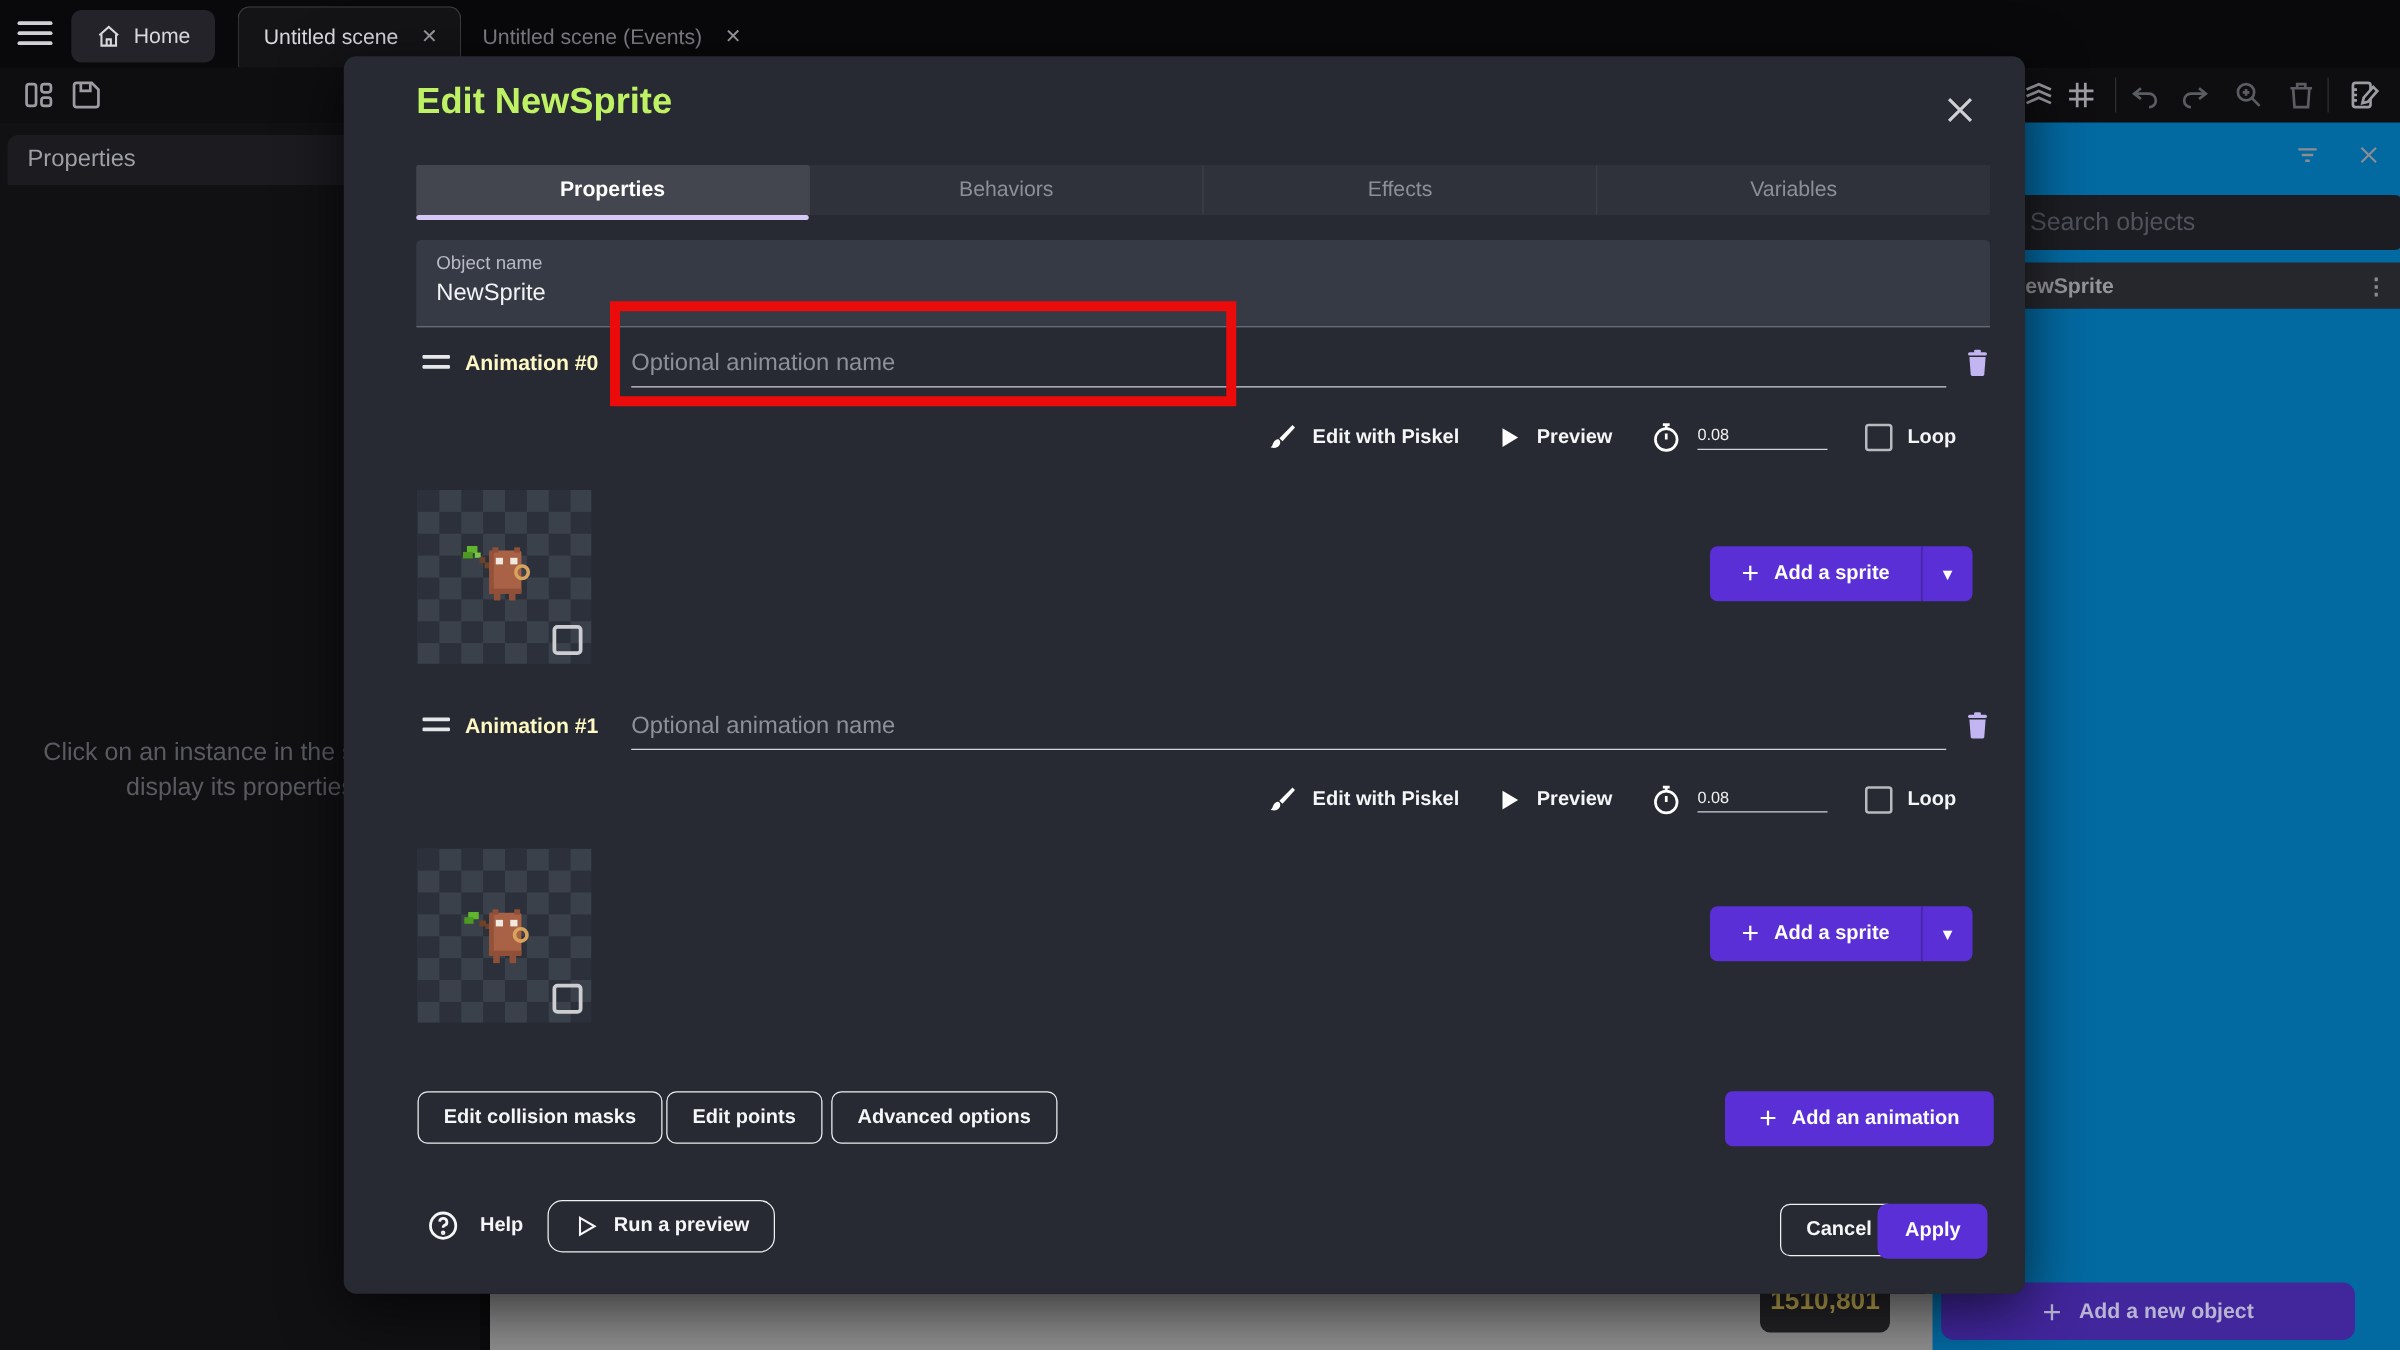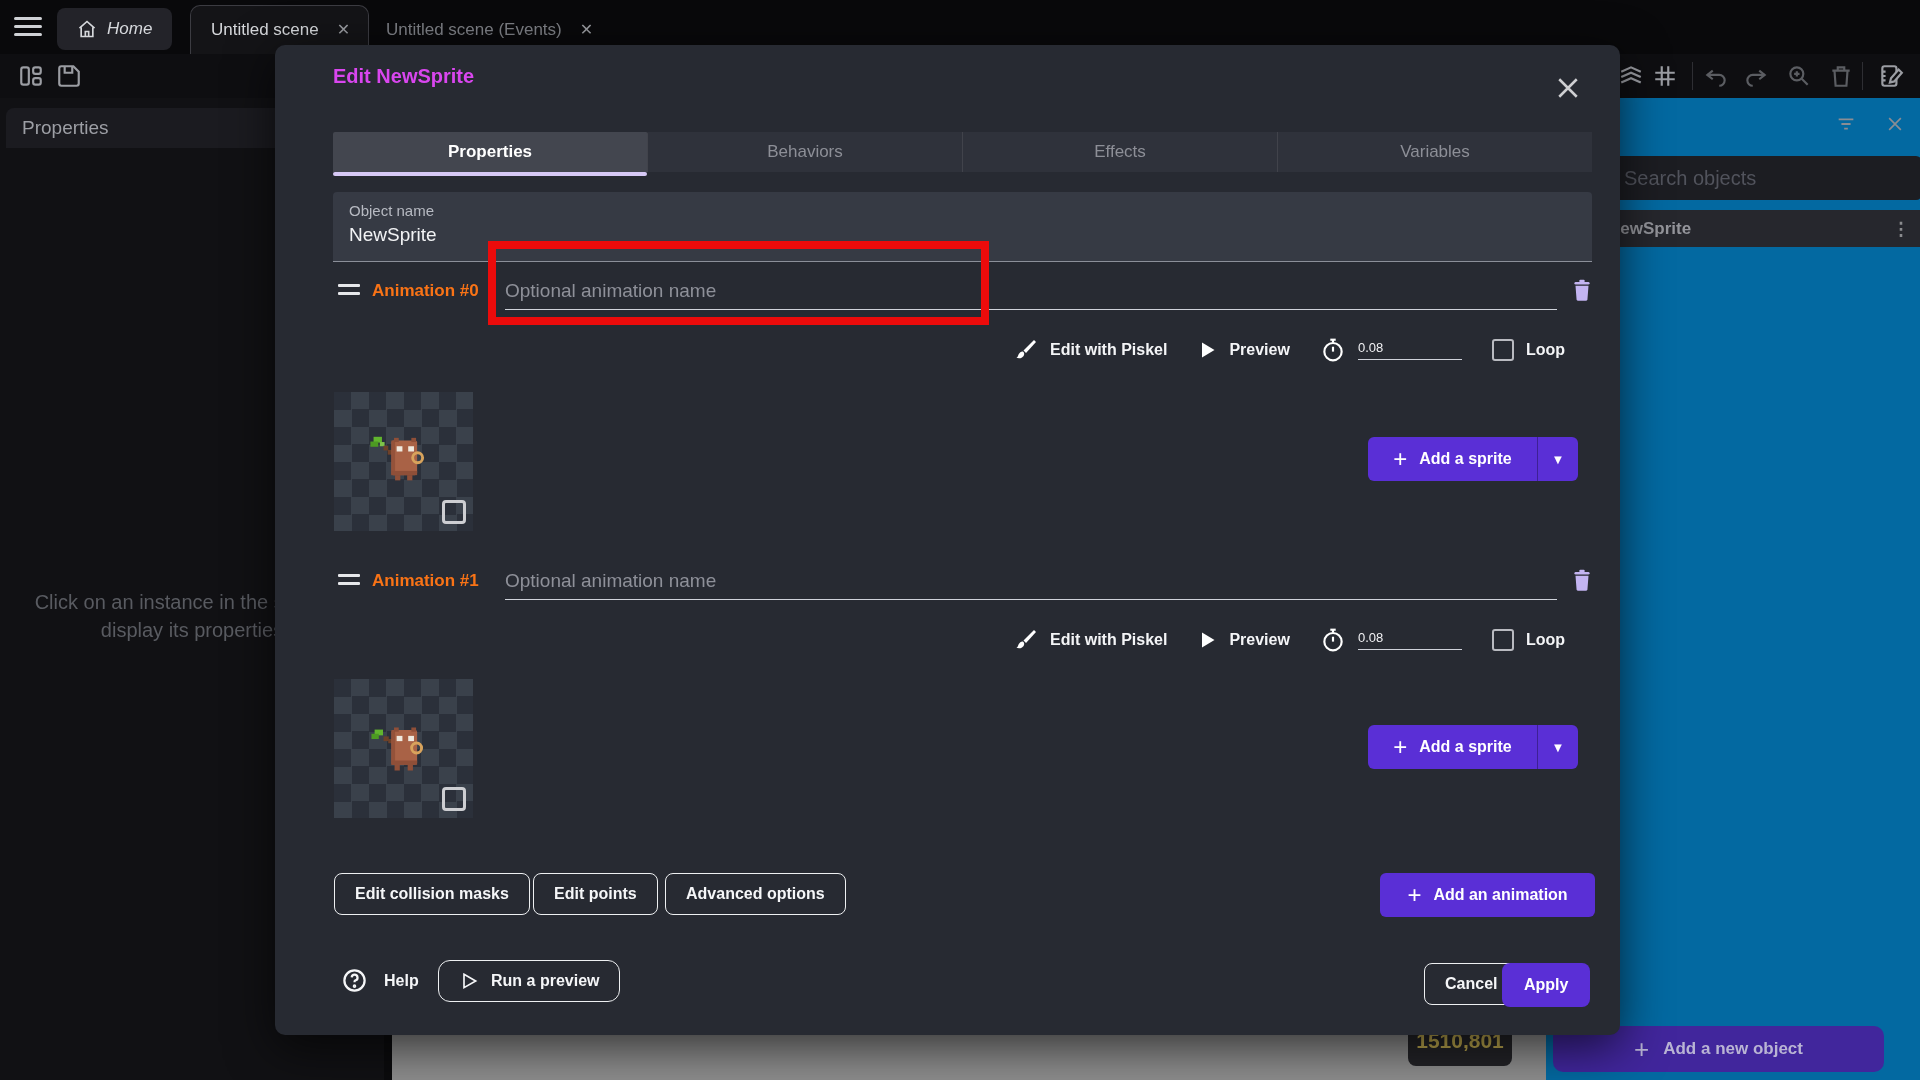--- a/index.html
+++ b/index.html
@@ -9,21 +9,21 @@
     font-family:"Liberation Sans", sans-serif; color:#e8e9ec;
     background:#0b0b0d;
   }
   .abs { position:absolute; }
 
   
   #tabbar { left:0; top:0; width:1920px; height:54px; background:#09090b; z-index:2; }
   .hamburger { left:14px; top:17px; width:28px; height:20px; cursor:pointer; }
   .hamburger span { display:block; height:3px; background:#cfd1d5; border-radius:2px; margin-bottom:5px; }
   .tab-home { left:57px; top:8px; height:42px; background:#232329; border-radius:8px;
-    display:flex; align-items:center; gap:10px; padding:0 20px; color:#d6d8dc; font-size:17px;font-style:italic; }
+    display:flex; align-items:center; gap:10px; padding:0 20px; color:#d6d8dc; font-size:17px; }
   .tab-active { left:190px; top:5px; height:49px; background:#141417;
     border:1px solid #3c3c42; border-bottom:none; border-radius:10px 10px 0 0;
     display:flex; align-items:center; gap:18px; padding:0 18px 0 20px; color:#d6d8dc; font-size:17px; }
   .tab-inactive { left:368px; top:5px; height:49px; display:flex; align-items:center; gap:18px;
     padding:0 18px; color:#7e8086; font-size:17px; }
   .tab-x { font-size:16px; color:#9a9ca1; line-height:1; cursor:pointer; }
 
   
   #toolbar2 { left:0; top:54px; width:1920px; height:44px; background:#0e0e11; z-index:1; }
   .tb-icon { position:absolute; top:9px; width:26px; height:26px; color:#9b9da3; }
@@ -55,39 +55,39 @@
 
   
   #canvas-strip { left:392px; top:1035px; width:1154px; height:45px; background:#8e8e8e; z-index:1; }
   #coords-badge { left:1408px; top:1016px; width:104px; height:50px; background:#232327;
     border-radius:8px; z-index:1; display:flex; align-items:center; justify-content:center;
     color:#bfa94e; font-size:21px; font-weight:bold; }
 
   
   #dialog { left:275px; top:45px; width:1345px; height:990px; background:#272a32;
     border-radius:10px; box-shadow:0 12px 48px rgba(0,0,0,.65); z-index:10; }
-  #dialog-title { left:58px; top:20px; font-size:20px; font-weight:bold; color:#d946ef; }
+  #dialog-title { left:58px; top:20px; font-size:29px; font-weight:bold; color:#bef264; }
   #dialog-close { left:1278px; top:28px; width:30px; height:30px; color:#cfd0d3; cursor:pointer; }
 
   #dialog-tabs { left:58px; top:87px; width:1259px; height:44px; display:flex; }
   .dtab { flex:1; height:40px; background:#2f323b; color:#8d8f97; font-size:17px;
     display:flex; align-items:center; justify-content:center; border-right:1px solid #41434b; cursor:pointer; }
   .dtab:last-child { border-right:none; }
   .dtab.active { background:#43464f; color:#ffffff; font-weight:bold; border-radius:2px 2px 0 0; }
   .dtab-underline { position:absolute; left:0; top:40px; width:314px; height:4px; background:#d7c9f6; border-radius:2px; }
 
   #object-name-field { left:58px; top:147px; width:1259px; height:70px; background:#363a44;
     border-radius:4px 4px 0 0; border-bottom:1px solid #8b8f99; padding:10px 16px; cursor:text; }
   #object-name-field .flabel { font-size:15px; color:#b7bac2; }
   #object-name-field .fvalue { font-size:19px; color:#f2f3f5; margin-top:5px; }
 
   .anim-header { left:58px; width:1259px; height:40px; }
   .drag-handle { position:absolute; left:5px; top:12px; width:22px; cursor:grab; }
   .drag-handle span { display:block; height:3px; background:#e6e7ea; border-radius:1px; margin-bottom:5px; }
-  .anim-label { position:absolute; left:39px; top:9px; font-size:17px; font-weight:bold; color:#f97316; white-space:nowrap; }
+  .anim-label { position:absolute; left:39px; top:9px; font-size:17px; font-weight:bold; color:#fef9c3; white-space:nowrap; }
   .anim-name-input { position:absolute; left:172px; top:0; width:1052px; height:38px;
     background:transparent; border:none; border-bottom:1px solid #cfd2da; color:#f0f0f3;
     font-size:19px; font-family:"Liberation Sans",sans-serif; outline:none; }
   .anim-name-input::placeholder { color:#8e9099; }
   .trash-btn { position:absolute; left:1236px; top:4px; width:26px; height:28px; color:#c3b4f2; cursor:pointer; }
 
   .piskel-row { left:58px; width:1232px; height:40px; display:flex; justify-content:flex-end;
     align-items:center; gap:30px; }
   .prow-item { display:flex; align-items:center; gap:12px; font-size:16px; font-weight:bold; color:#f4f5f7; cursor:pointer; }
   .tbf-input { width:104px; background:transparent; border:none; border-bottom:1px solid #cfd2da;

